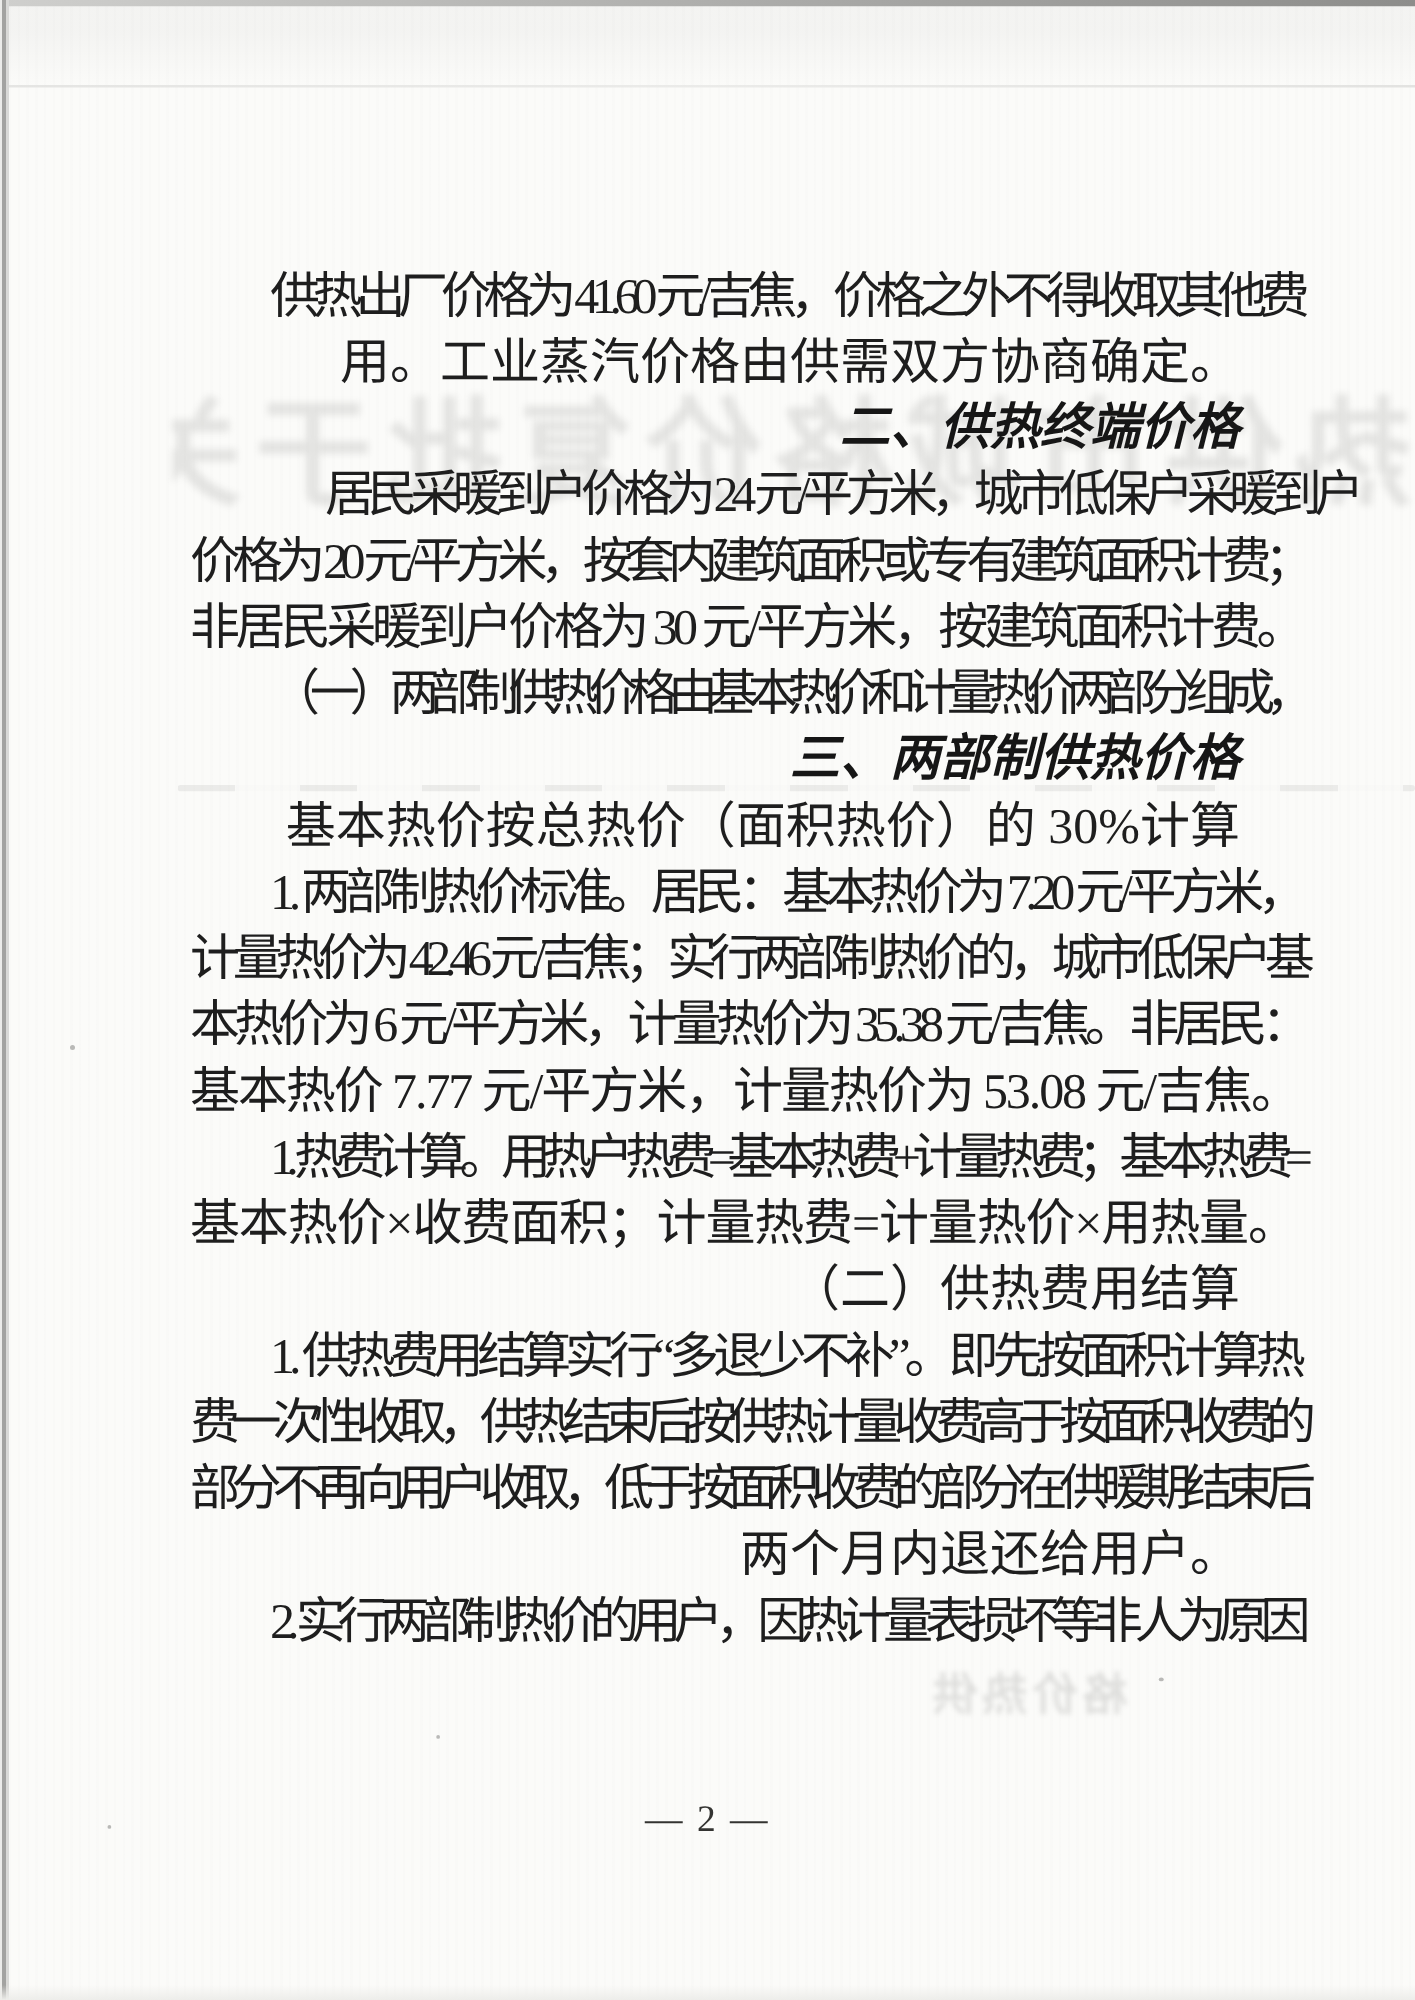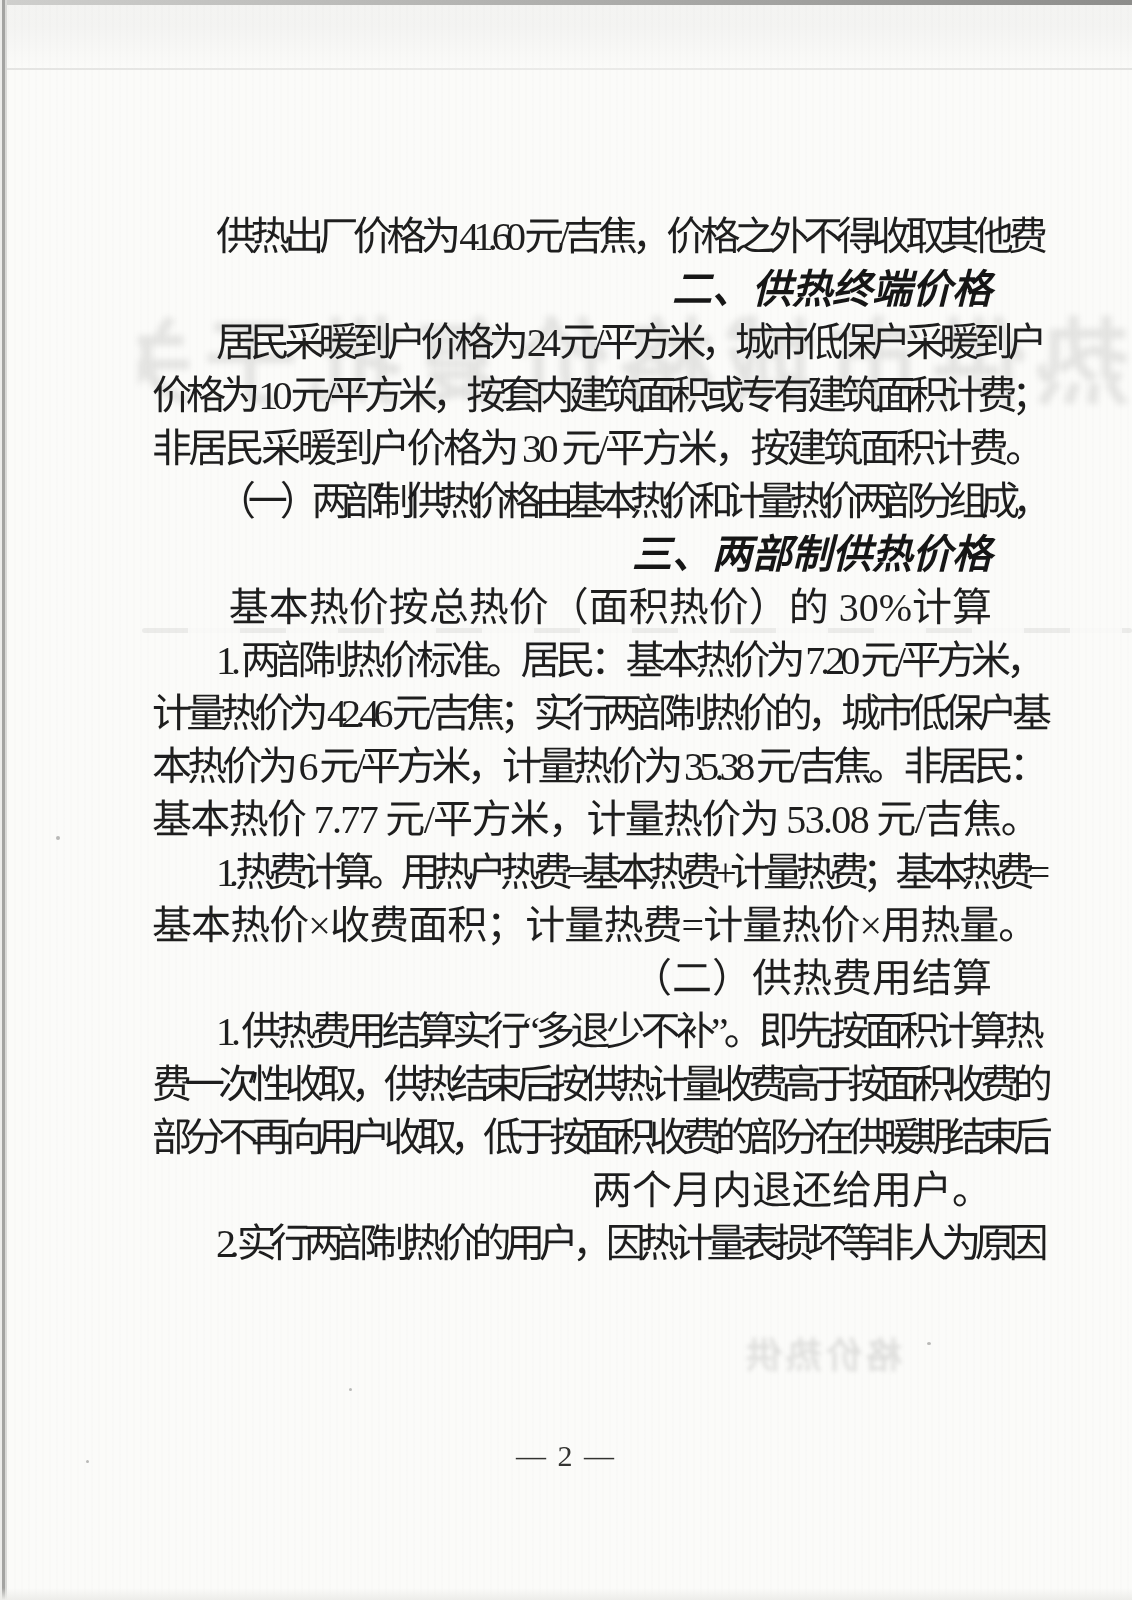--- a/index.html
+++ b/index.html
@@ -89,23 +89,24 @@
   <div class="ghost ghost-band">热供市城格价复批于关</div>
   <div class="ghost ghost-patch">格价热供</div>
 
   <div class="speck speck-1"></div>
   <div class="speck speck-2"></div>
   <div class="speck speck-3"></div>
   <div class="speck speck-4"></div>
 
   <div class="content">
       <div class="line body indent fill"><span style="letter-spacing: -5.83542px;">供热出厂价格为 41.60 元/吉焦，价格之外不得收取其他费</span></div>
+      <div class="line body"><span>用。工业蒸汽价格由供需双方协商确定。</span></div>
       <div class="line heading"><span>二、供热终端价格</span></div>
-      <div class="line body indent fill"><span style="letter-spacing: -5.91295px;">居民采暖到户价格为 24 元/平方米，城市低保户采暖到户</span></div>
-      <div class="line body fill"><span style="letter-spacing: -5.91875px;">价格为 10 元/平方米，按套内建筑面积或专有建筑面积计费；</span></div>
+      <div class="line body indent fill"><span style="letter-spacing: -5.91295px; margin-left: 44px;">居民采暖到户价格为 24 元/平方米，城市低保户采暖到户</span></div>
+      <div class="line body fill"><span style="letter-spacing: -5.91875px;">价格为 20 元/平方米，按套内建筑面积或专有建筑面积计费；</span></div>
       <div class="line body"><span style="letter-spacing: -3.62723px;">非居民采暖到户价格为 30 元/平方米，按建筑面积计费。</span></div>
       <div class="line body indent fill"><span style="letter-spacing: -8.15445px;">（一）两部制供热价格由基本热价和计量热价两部分组成，</span></div>
       <div class="line heading"><span>三、两部制供热价格</span></div>
       <div class="line body"><span>基本热价按总热价（面积热价）的 30%计算</span></div>
       <div class="line body indent fill"><span style="letter-spacing: -5.03427px;">1. 两部制热价标准。居民：基本热价为 7.20 元/平方米，</span></div>
       <div class="line body fill"><span style="letter-spacing: -5.8457px;">计量热价为 42.46 元/吉焦；实行两部制热价的，城市低保户基</span></div>
       <div class="line body fill"><span style="letter-spacing: -4.69485px;">本热价为 6 元/平方米，计量热价为 35.38 元/吉焦。非居民：</span></div>
       <div class="line body"><span style="letter-spacing: -1.67045px;">基本热价 7.77 元/平方米，计量热价为 53.08 元/吉焦。</span></div>
       <div class="line body indent fill"><span style="letter-spacing: -6.90679px;">1. 热费计算。用热户热费=基本热费+计量热费；基本热费=</span></div>
       <div class="line body"><span style="letter-spacing: -0.929036px;">基本热价×收费面积；计量热费=计量热价×用热量。</span></div>

